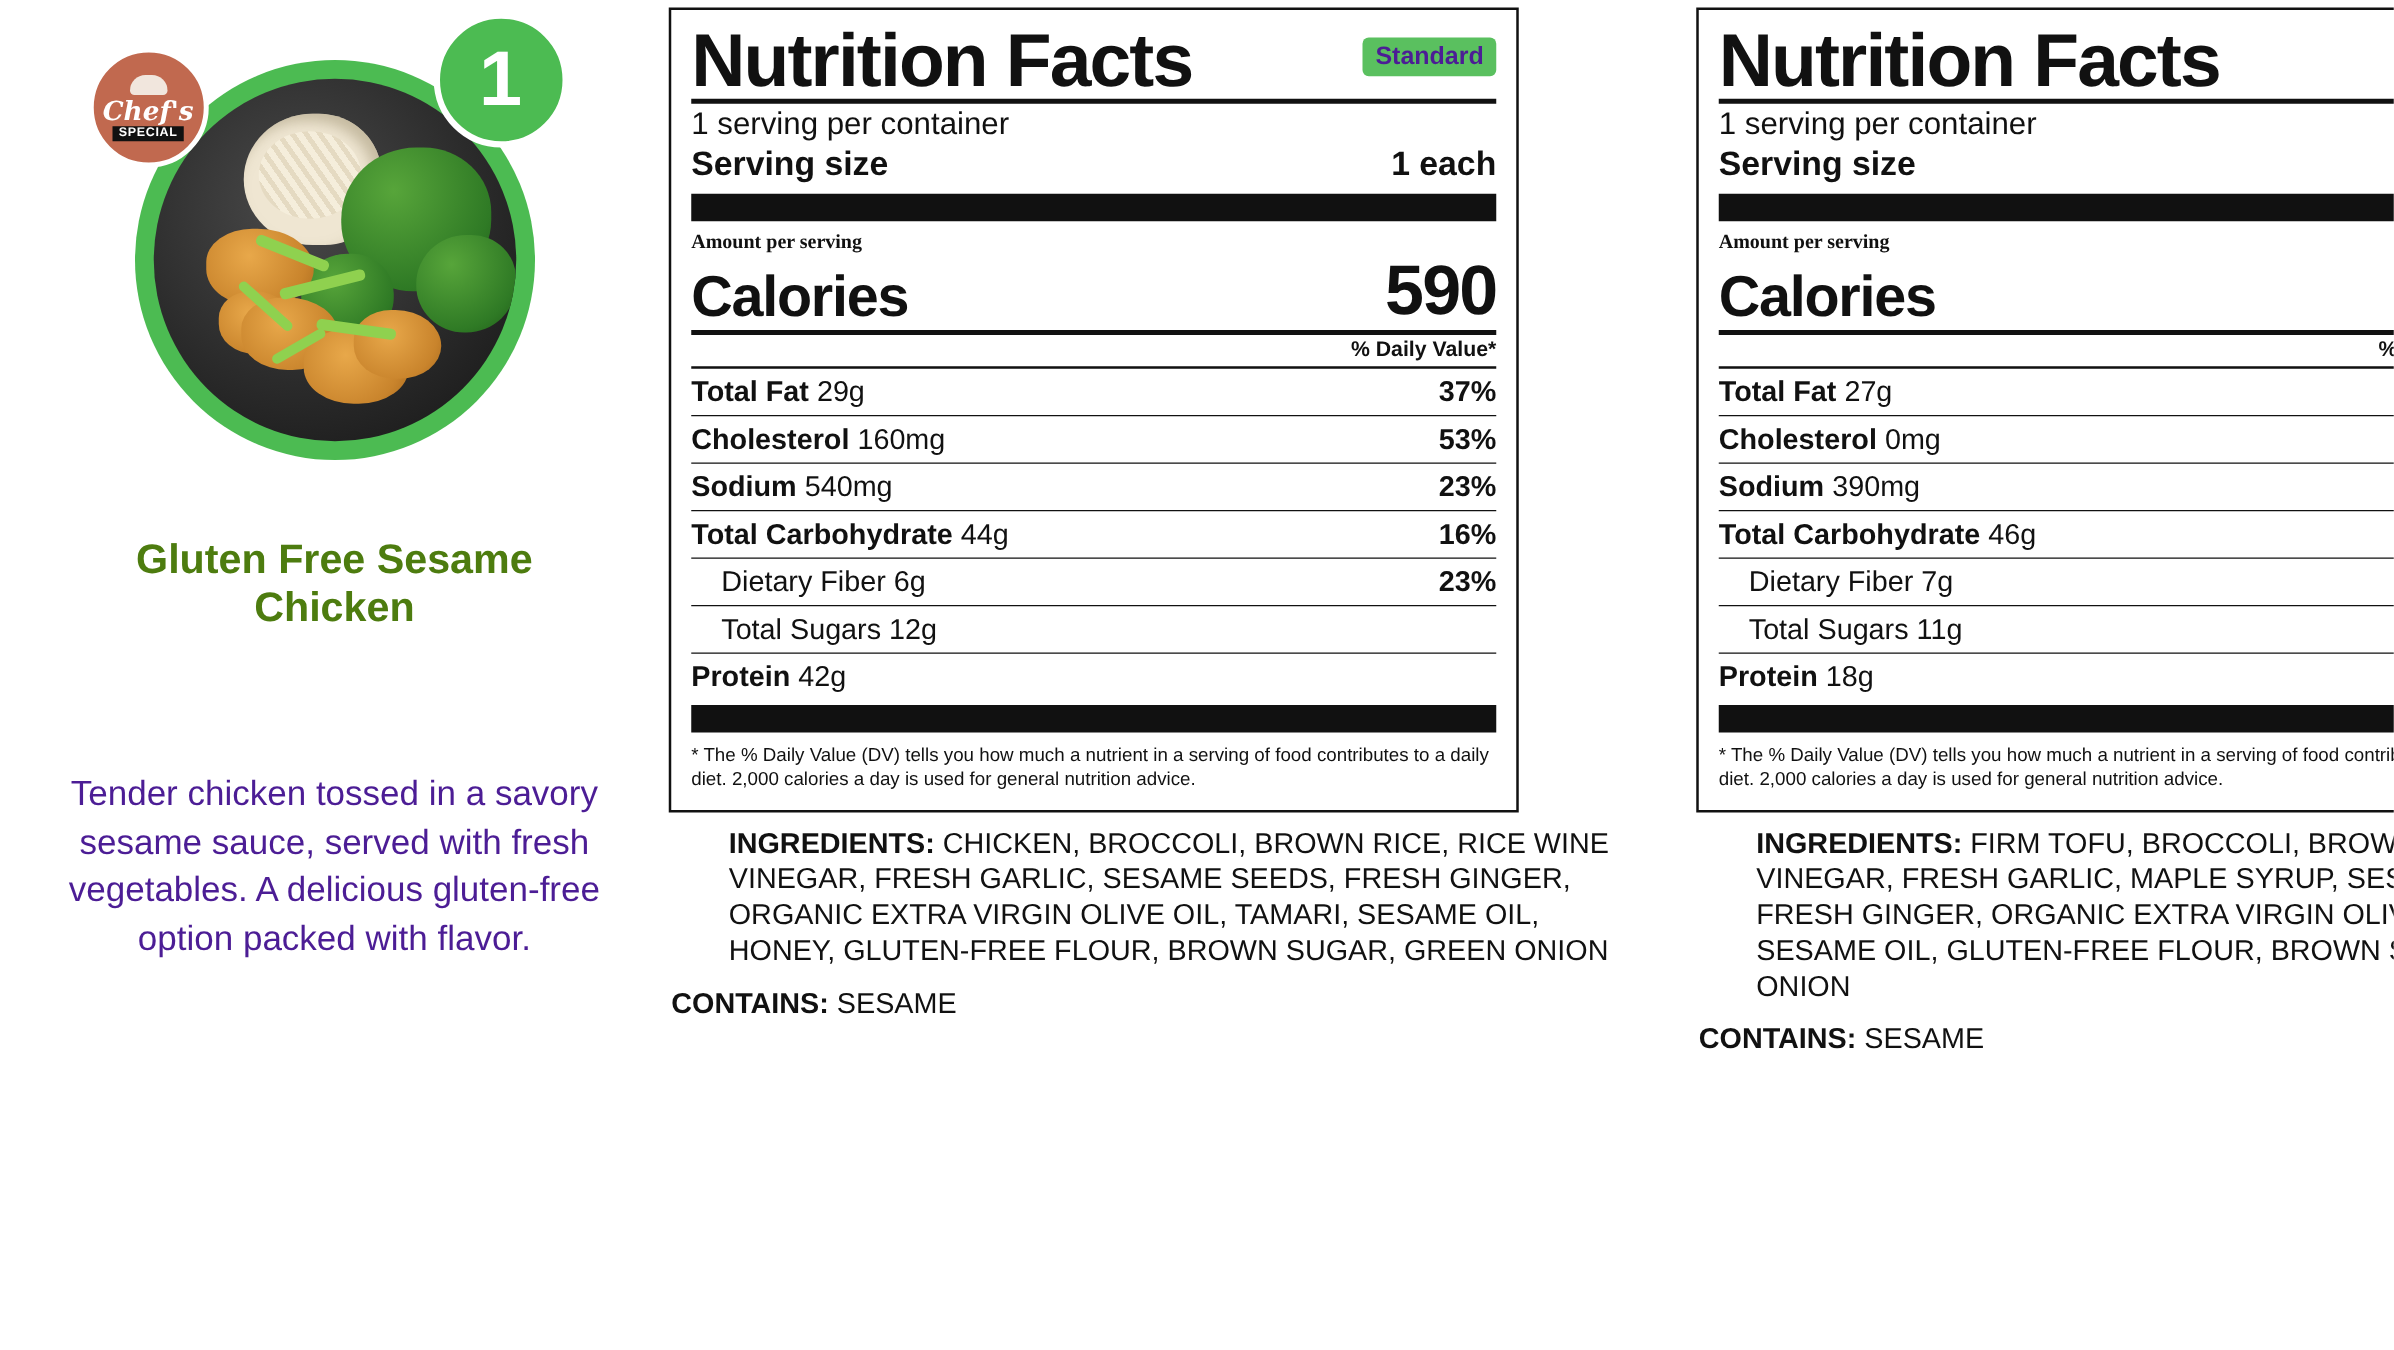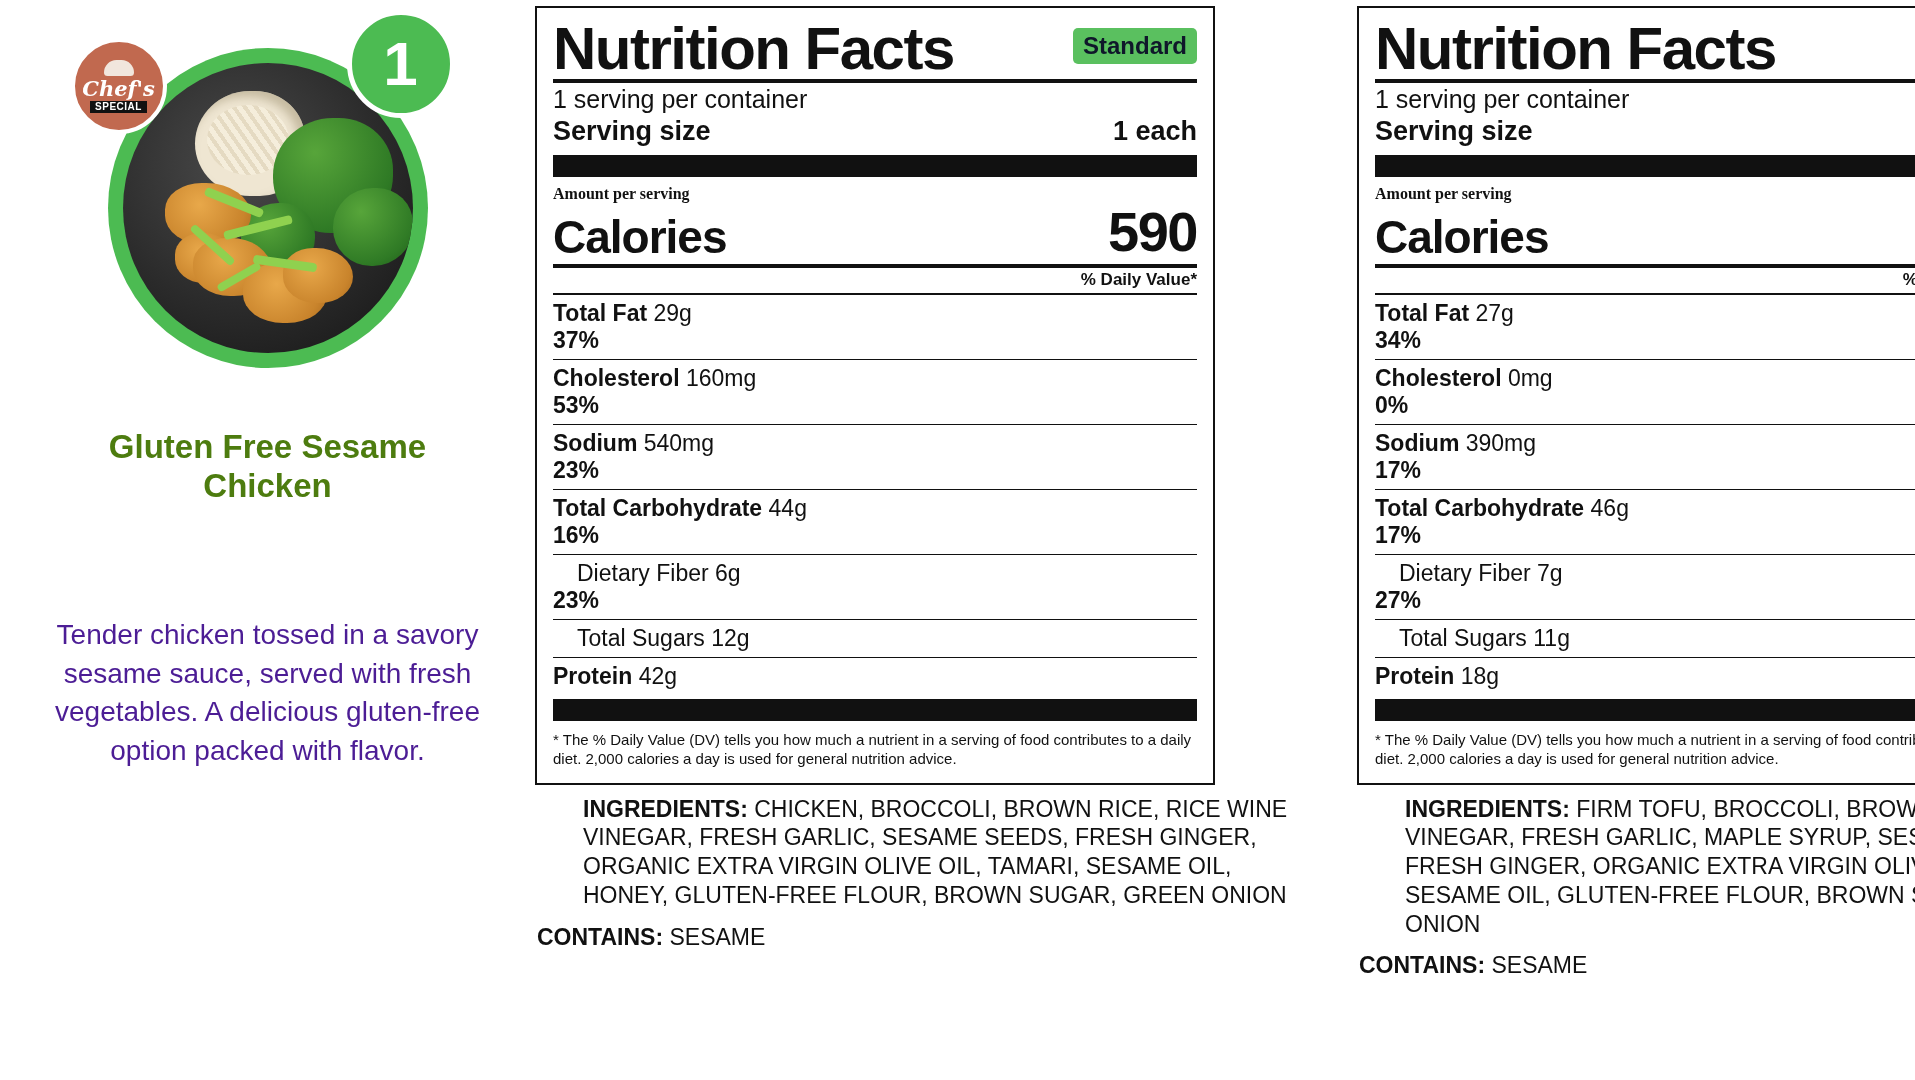--- a/index.html
+++ b/index.html
@@ -173,22 +173,22 @@
     justify-content: space-between;
   }
   .nf-title {
     font-size: 60px;
     font-weight: bold;
     letter-spacing: -1.5px;
     line-height: 1.02;
     font-family: "Liberation Sans", sans-serif;
   }
   .nf-tag {
-    color: #0f172a;
-    font-size: 24px;
+    color: #4c1d95;
+    font-size: 20px;
     font-weight: bold;
     padding: 4px 10px;
     border-radius: 5px;
     margin-bottom: 6px;
     white-space: nowrap;
   }
   .rule-med  { border-bottom: 4px solid #111; }
   .rule-thick{ height: 22px; background: #111; margin: 4px 0; }
 
   .serving-line {
@@ -215,21 +215,20 @@
     text-align: right;
     font-size: 17px;
     font-weight: bold;
     padding: 2px 0 3px 0;
   }
   .nut-row {
     display: flex; justify-content: space-between;
     font-size: 23px;
     padding: 5px 0 5px 0;
     border-top: 1px solid #111;
-    flex-direction: column;
   }
   .nut-row.first { border-top: 2px solid #111; }
   .nut-row .name { }
   .nut-row .name b { font-weight: bold; }
   .nut-row .pct { font-weight: bold; }
   .nut-row.indent .name { padding-left: 24px; }
   .nf-footnote {
     font-size: 15px;
     line-height: 1.25;
     padding-top: 6px;

